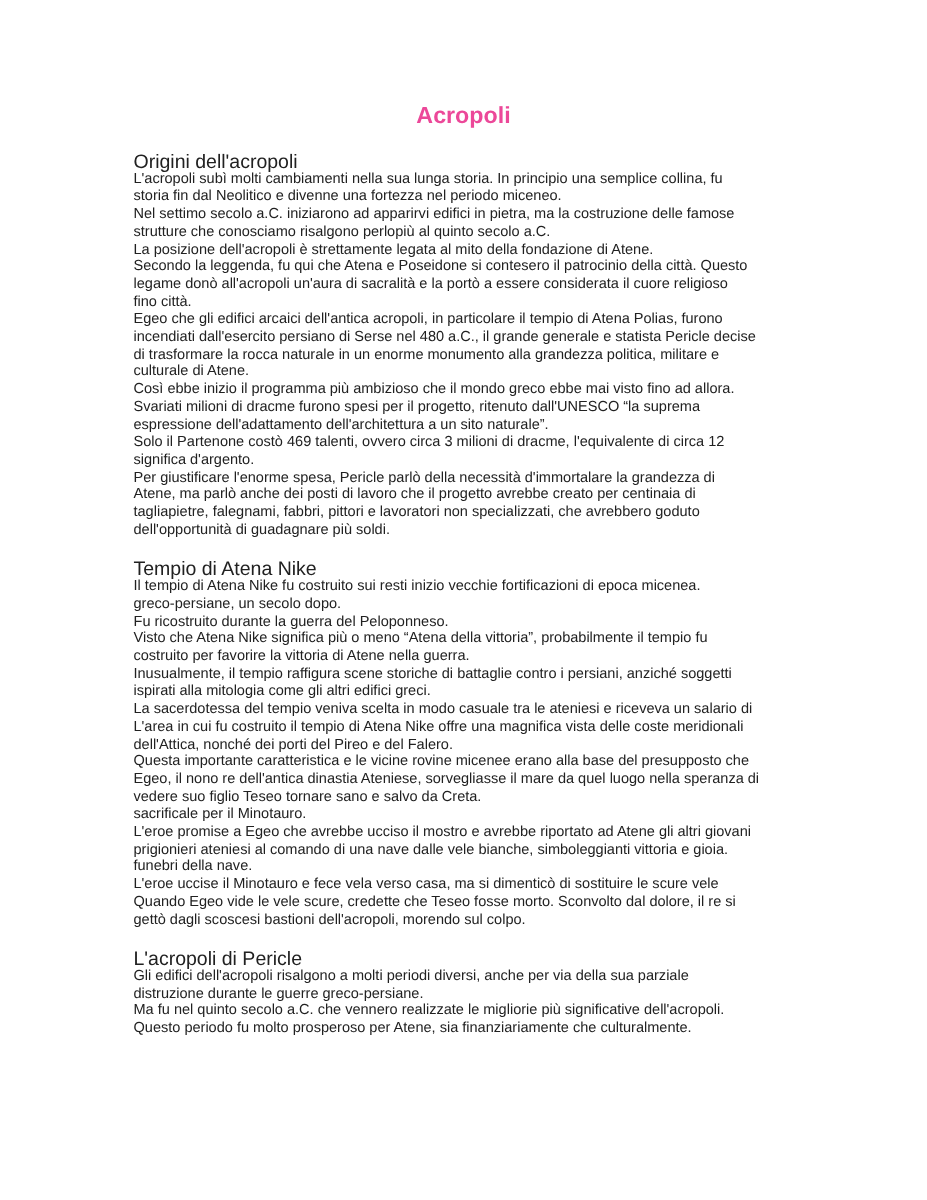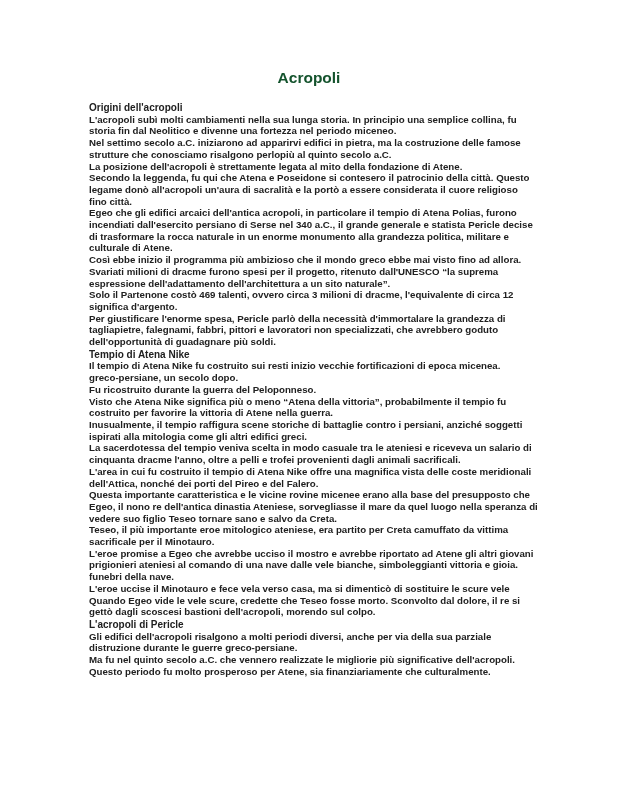--- a/index.html
+++ b/index.html
@@ -17,35 +17,35 @@
     overflow: hidden;
     font-family: "Liberation Sans", sans-serif;
     color: #212121;
   }
   .doc-title {
     margin: 0 0 15px 0;
     font-size: 15.5px;
     line-height: 19px;
     font-weight: 700;
     text-align: center;
-    color: #14532d;
+    color: #ec4899;
   }
   .section { margin: 0; }
-  .section + .section { margin-top: 1px; }
+  .section + .section { margin-top: 14px; }
   .section-heading {
-    font-size: 10px;
+    font-size: 13px;
     line-height: 11.7px;
-    font-weight: 700;
+    font-weight: 400;
     white-space: nowrap;
     margin: 0;
   }
   .text-line {
     font-size: 9.7px;
     line-height: 11.7px;
-    font-weight: 700;
+    font-weight: 400;
     white-space: nowrap;
   }
 </style>
 </head>
 <body>
 
 <div class="page">
   <h1 class="doc-title">Acropoli</h1>
   <div>
   <div class="section">
@@ -53,52 +53,51 @@
     <div class="section-body">
           <div class="text-line">L'acropoli subì molti cambiamenti nella sua lunga storia. In principio una semplice collina, fu</div>
           <div class="text-line">storia fin dal Neolitico e divenne una fortezza nel periodo miceneo.</div>
           <div class="text-line">Nel settimo secolo a.C. iniziarono ad apparirvi edifici in pietra, ma la costruzione delle famose</div>
           <div class="text-line">strutture che conosciamo risalgono perlopiù al quinto secolo a.C.</div>
           <div class="text-line">La posizione dell'acropoli è strettamente legata al mito della fondazione di Atene.</div>
           <div class="text-line">Secondo la leggenda, fu qui che Atena e Poseidone si contesero il patrocinio della città. Questo</div>
           <div class="text-line">legame donò all'acropoli un'aura di sacralità e la portò a essere considerata il cuore religioso</div>
           <div class="text-line">fino città.</div>
           <div class="text-line">Egeo che gli edifici arcaici dell'antica acropoli, in particolare il tempio di Atena Polias, furono</div>
-          <div class="text-line">incendiati dall'esercito persiano di Serse nel 340 a.C., il grande generale e statista Pericle decise</div>
+          <div class="text-line">incendiati dall'esercito persiano di Serse nel 480 a.C., il grande generale e statista Pericle decise</div>
           <div class="text-line">di trasformare la rocca naturale in un enorme monumento alla grandezza politica, militare e</div>
           <div class="text-line">culturale di Atene.</div>
           <div class="text-line">Così ebbe inizio il programma più ambizioso che il mondo greco ebbe mai visto fino ad allora.</div>
           <div class="text-line">Svariati milioni di dracme furono spesi per il progetto, ritenuto dall'UNESCO “la suprema</div>
           <div class="text-line">espressione dell'adattamento dell'architettura a un sito naturale”.</div>
           <div class="text-line">Solo il Partenone costò 469 talenti, ovvero circa 3 milioni di dracme, l'equivalente di circa 12</div>
           <div class="text-line">significa d'argento.</div>
           <div class="text-line">Per giustificare l'enorme spesa, Pericle parlò della necessità d'immortalare la grandezza di</div>
+          <div class="text-line">Atene, ma parlò anche dei posti di lavoro che il progetto avrebbe creato per centinaia di</div>
           <div class="text-line">tagliapietre, falegnami, fabbri, pittori e lavoratori non specializzati, che avrebbero goduto</div>
           <div class="text-line">dell'opportunità di guadagnare più soldi.</div>
         </div>
   </div>
 
   <div class="section">
     <div class="section-heading">Tempio di Atena Nike</div>
     <div class="section-body">
           <div class="text-line">Il tempio di Atena Nike fu costruito sui resti inizio vecchie fortificazioni di epoca micenea.</div>
           <div class="text-line">greco-persiane, un secolo dopo.</div>
           <div class="text-line">Fu ricostruito durante la guerra del Peloponneso.</div>
           <div class="text-line">Visto che Atena Nike significa più o meno “Atena della vittoria”, probabilmente il tempio fu</div>
           <div class="text-line">costruito per favorire la vittoria di Atene nella guerra.</div>
           <div class="text-line">Inusualmente, il tempio raffigura scene storiche di battaglie contro i persiani, anziché soggetti</div>
           <div class="text-line">ispirati alla mitologia come gli altri edifici greci.</div>
           <div class="text-line">La sacerdotessa del tempio veniva scelta in modo casuale tra le ateniesi e riceveva un salario di</div>
-          <div class="text-line">cinquanta dracme l'anno, oltre a pelli e trofei provenienti dagli animali sacrificali.</div>
           <div class="text-line">L'area in cui fu costruito il tempio di Atena Nike offre una magnifica vista delle coste meridionali</div>
           <div class="text-line">dell'Attica, nonché dei porti del Pireo e del Falero.</div>
           <div class="text-line">Questa importante caratteristica e le vicine rovine micenee erano alla base del presupposto che</div>
           <div class="text-line">Egeo, il nono re dell'antica dinastia Ateniese, sorvegliasse il mare da quel luogo nella speranza di</div>
           <div class="text-line">vedere suo figlio Teseo tornare sano e salvo da Creta.</div>
-          <div class="text-line">Teseo, il più importante eroe mitologico ateniese, era partito per Creta camuffato da vittima</div>
           <div class="text-line">sacrificale per il Minotauro.</div>
           <div class="text-line">L'eroe promise a Egeo che avrebbe ucciso il mostro e avrebbe riportato ad Atene gli altri giovani</div>
           <div class="text-line">prigionieri ateniesi al comando di una nave dalle vele bianche, simboleggianti vittoria e gioia.</div>
           <div class="text-line">funebri della nave.</div>
           <div class="text-line">L'eroe uccise il Minotauro e fece vela verso casa, ma si dimenticò di sostituire le scure vele</div>
           <div class="text-line">Quando Egeo vide le vele scure, credette che Teseo fosse morto. Sconvolto dal dolore, il re si</div>
           <div class="text-line">gettò dagli scoscesi bastioni dell'acropoli, morendo sul colpo.</div>
         </div>
   </div>
 

